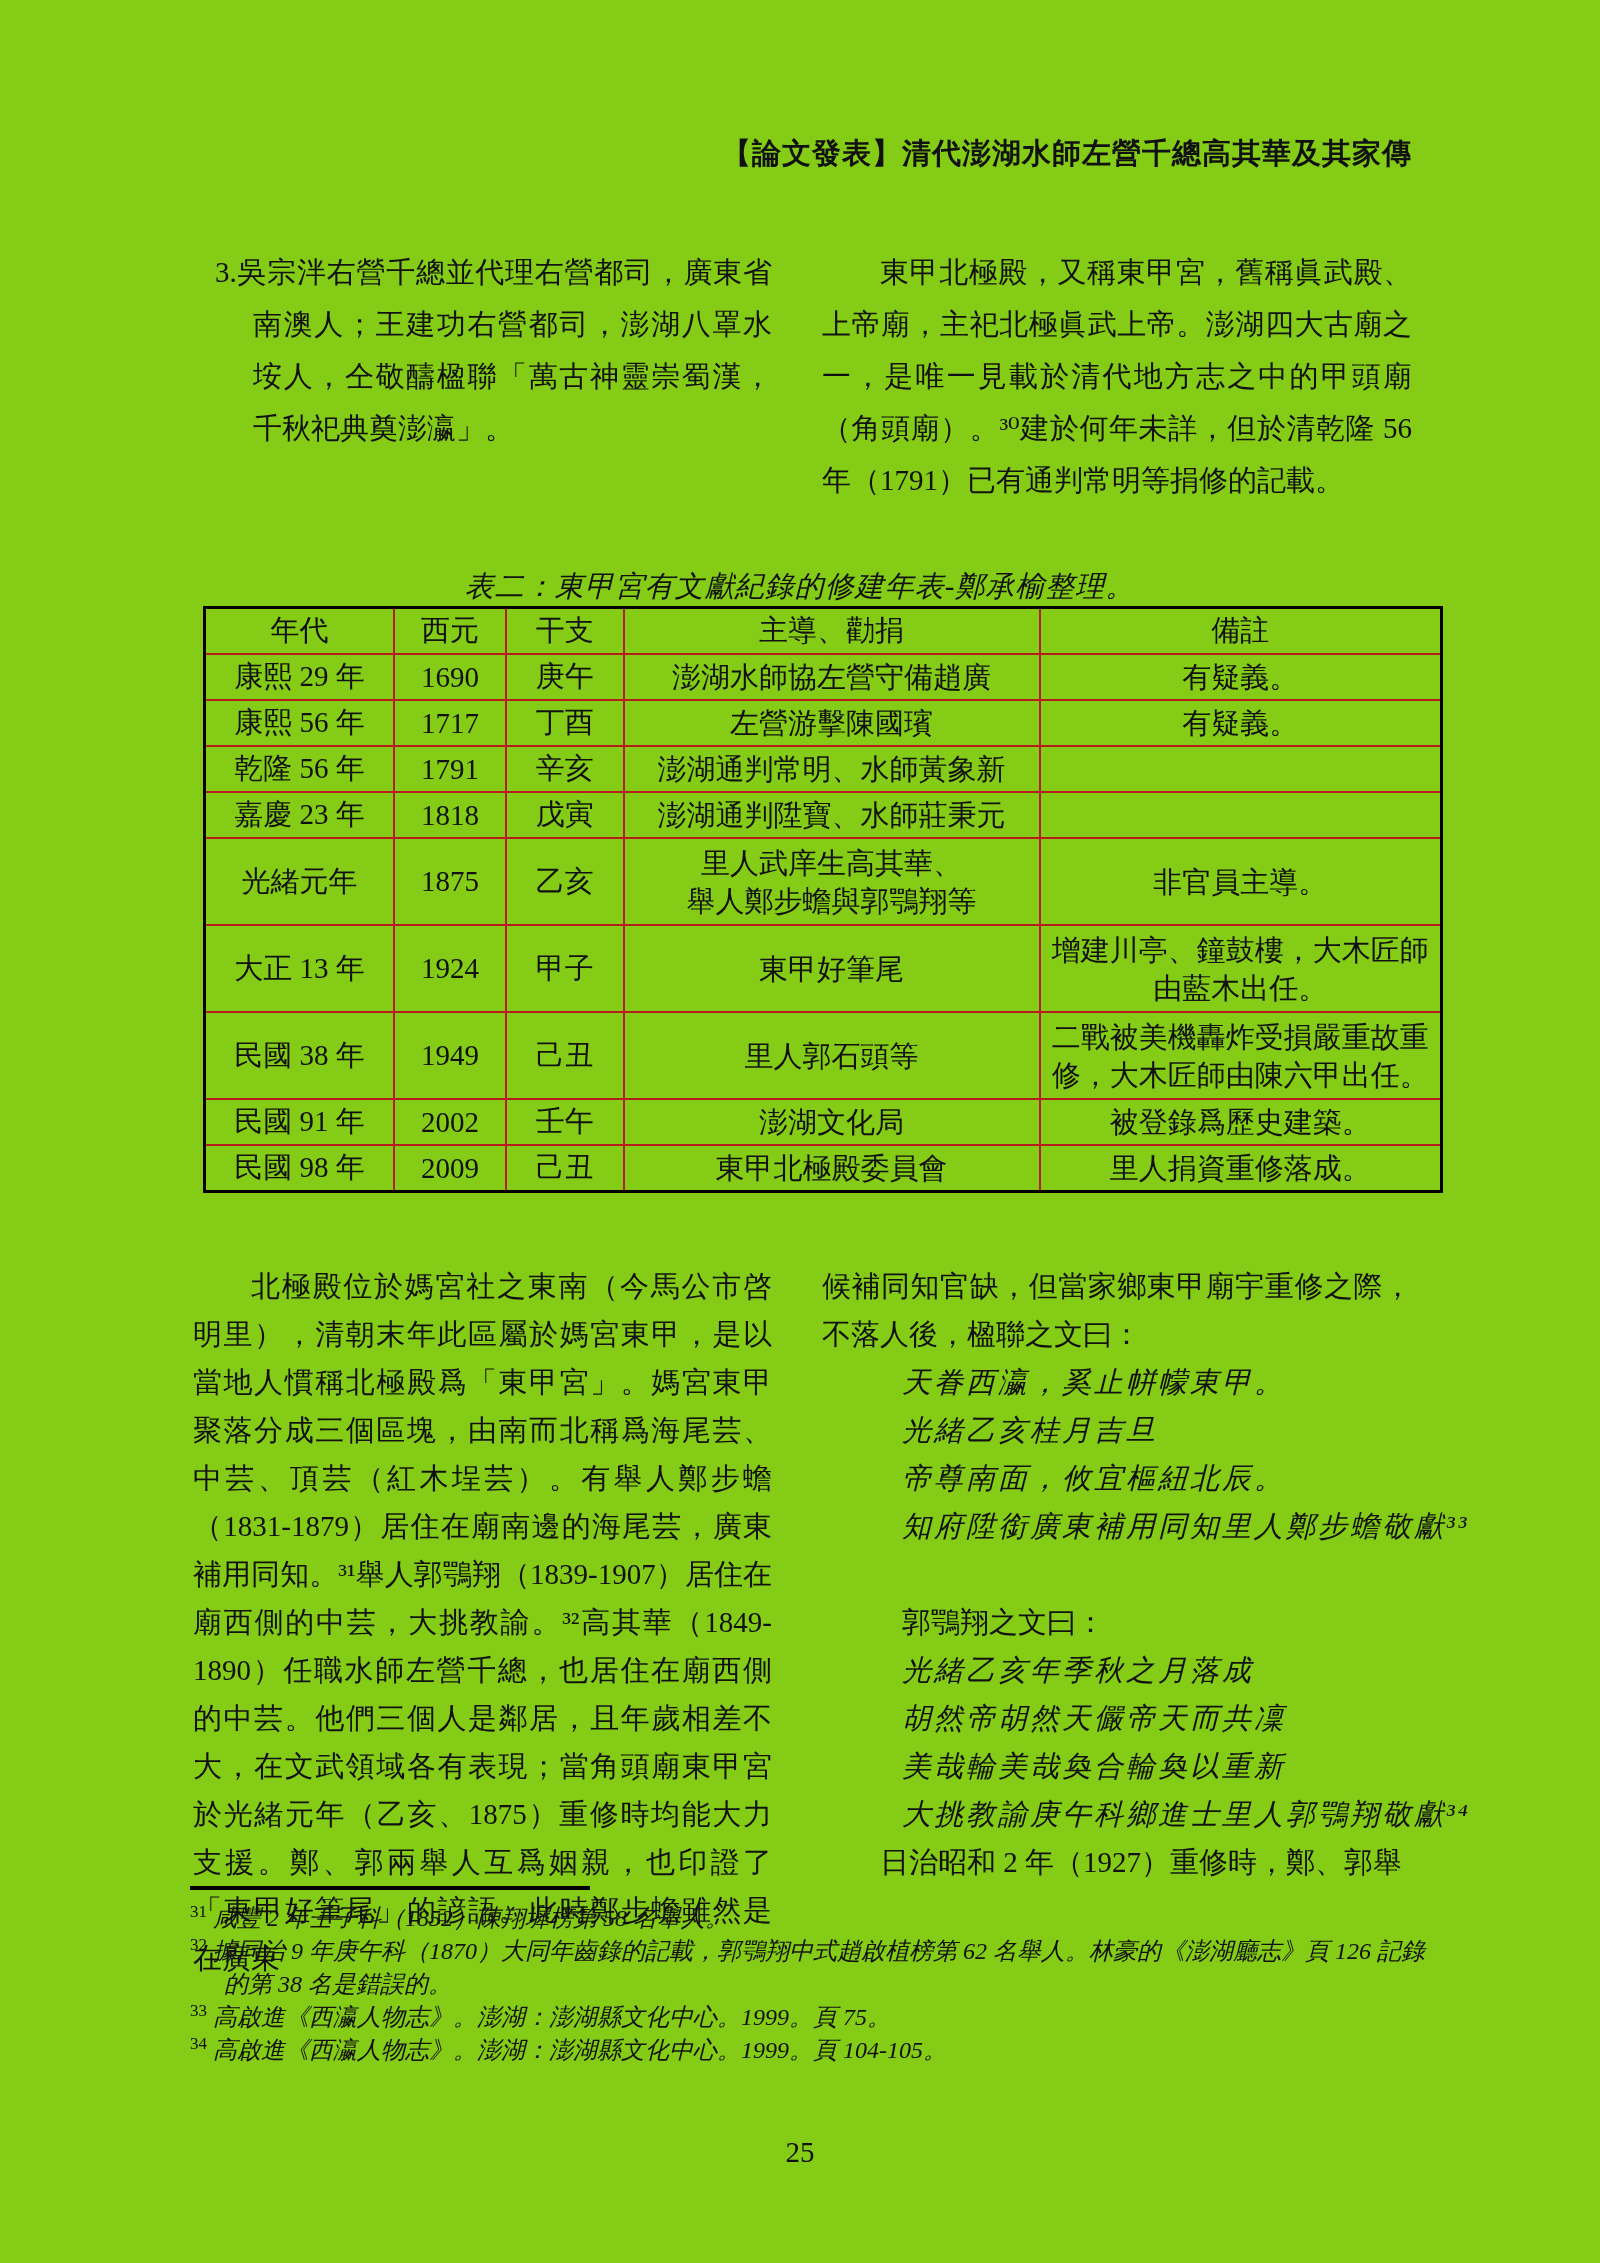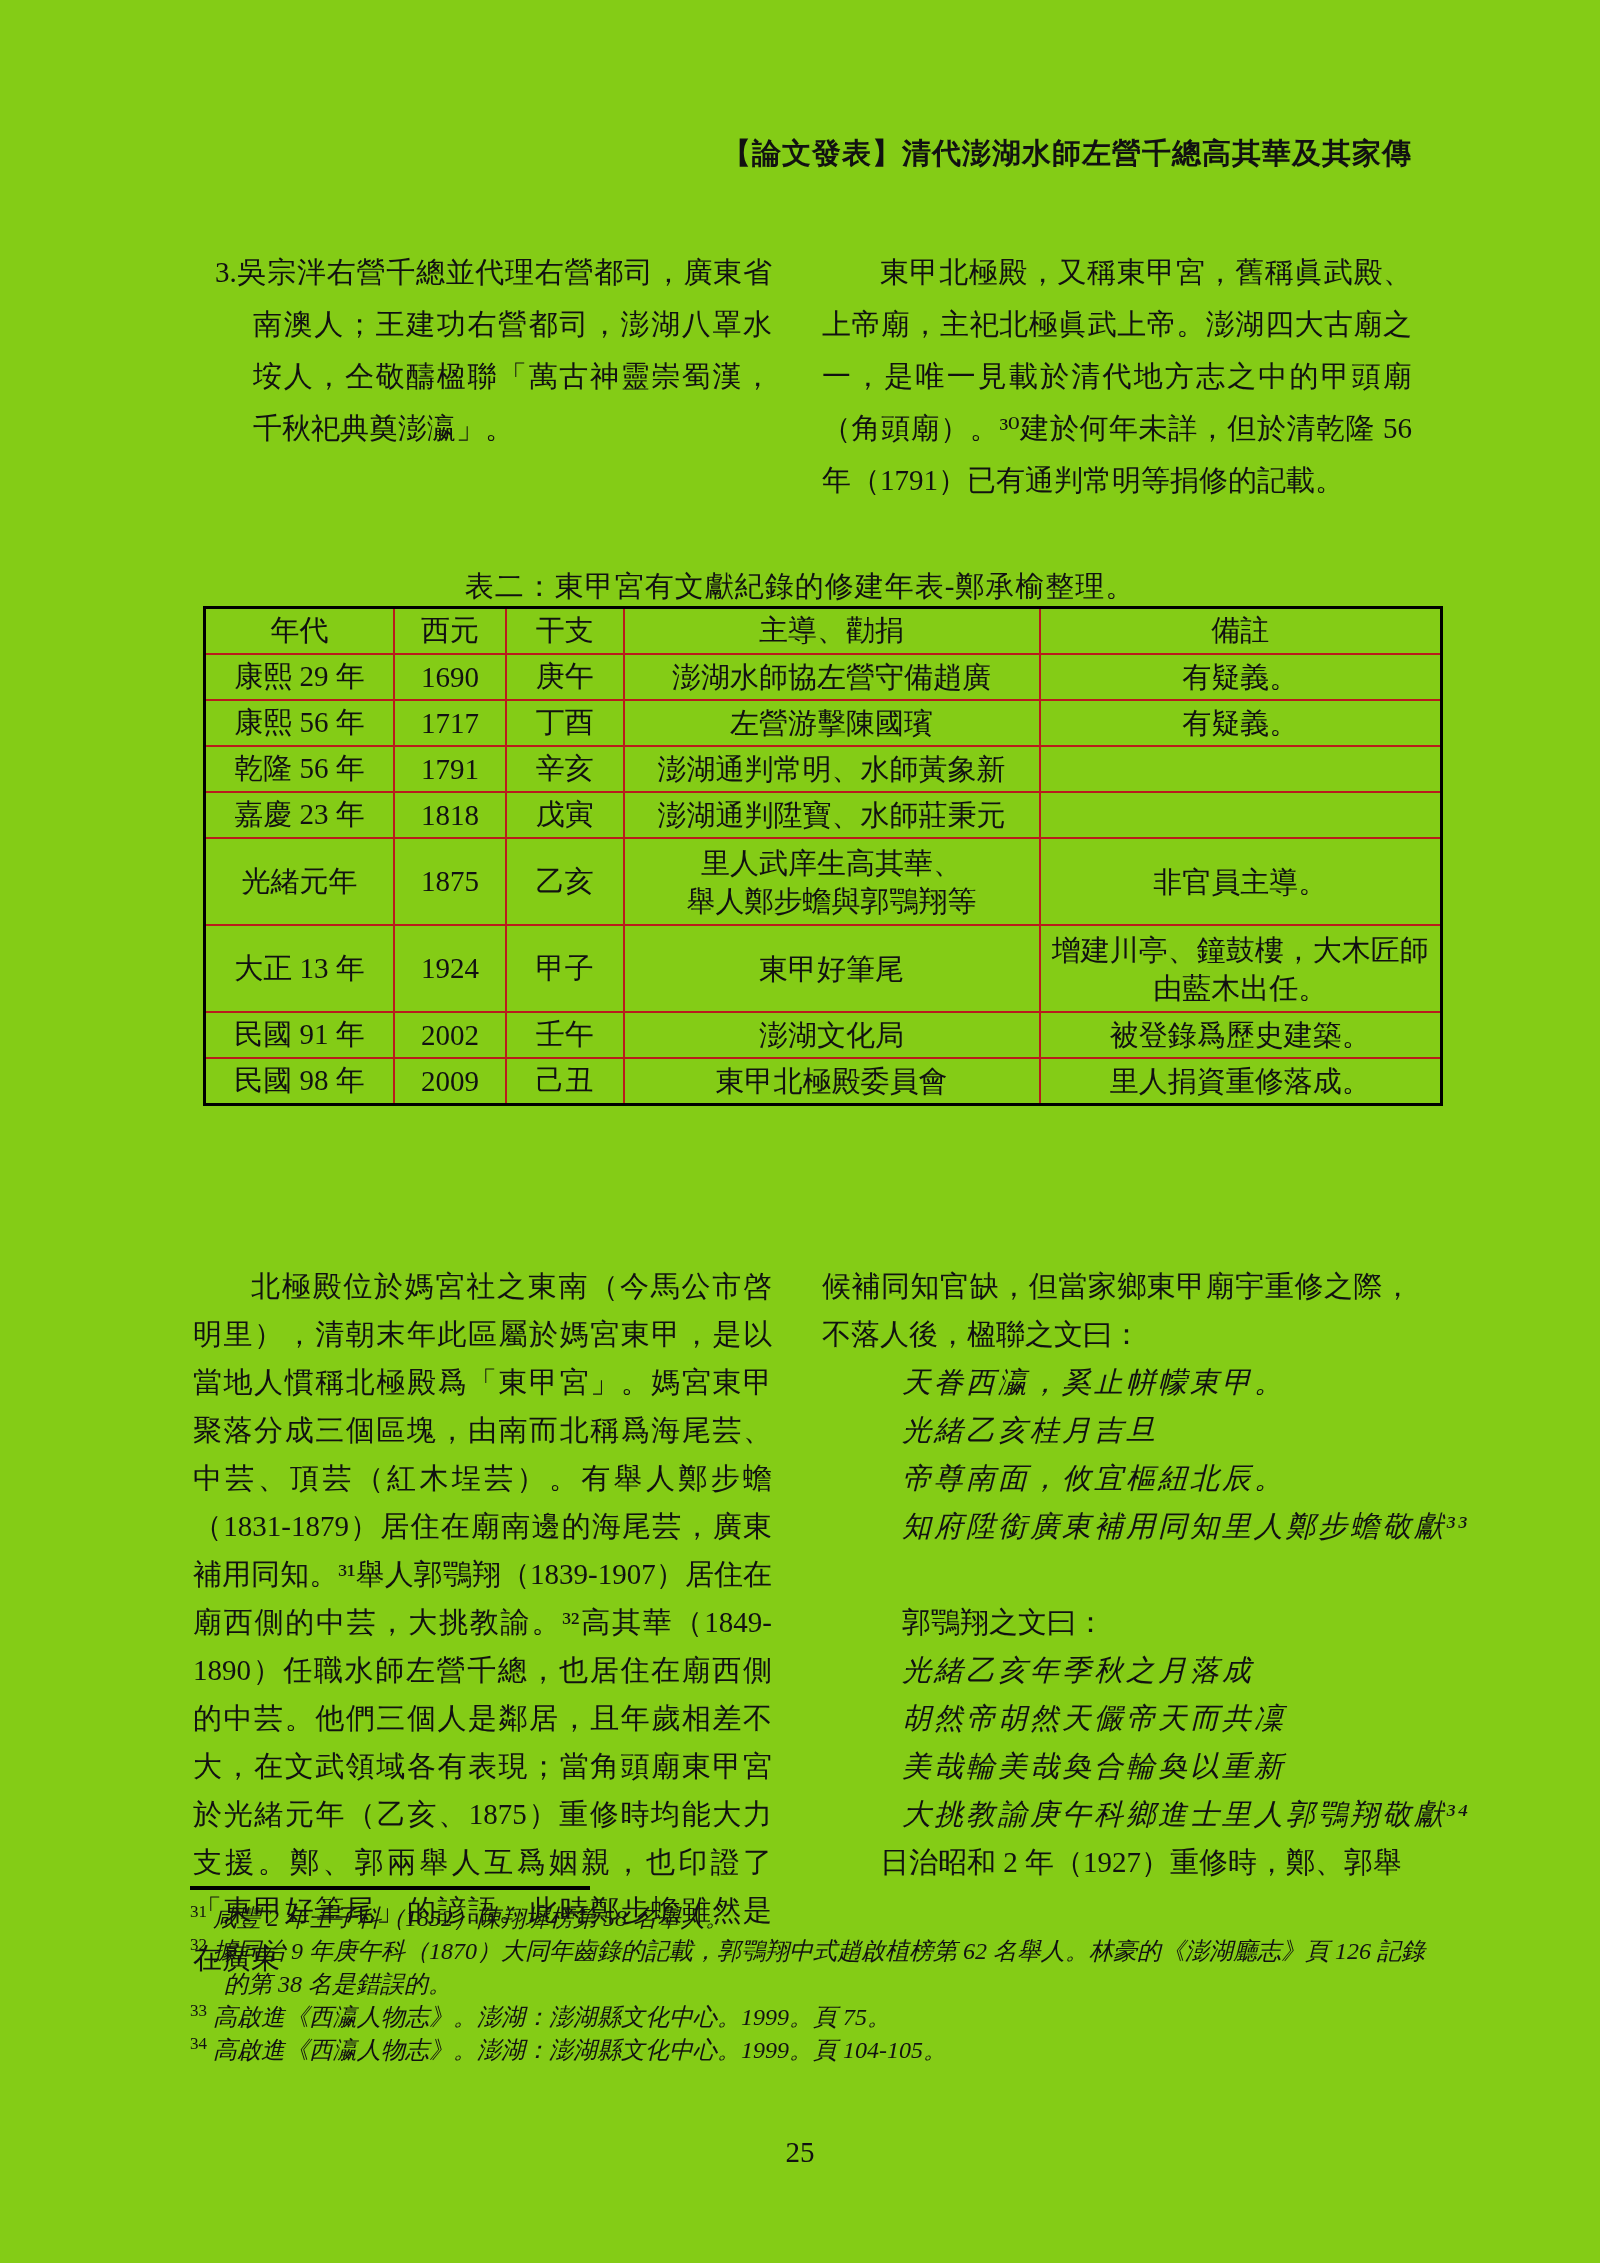--- a/index.html
+++ b/index.html
@@ -31,21 +31,21 @@
   .intro-right p{margin:0;text-indent:58px;}
   
   .section-heading{
     position:absolute;top:497px;left:190px;
     font-size:32px;font-weight:bold;letter-spacing:2px;
     font-family:"Liberation Sans","DejaVu Sans",sans-serif;
   }
   
   .table-title{
     position:absolute;top:567px;left:0;width:1600px;
-    text-align:center;font-size:29px;letter-spacing:1px;
+    text-align:center;font-size:29px;letter-spacing:1px;font-style:italic;
   }
   table.renov{
     position:absolute;top:606px;left:203px;
     width:1240px;border-collapse:collapse;
     font-size:29px;
   }
   table.renov th,table.renov td{
     border:2px solid #b91c1c;
     padding:2px 6px;
     font-weight:normal;
@@ -179,20 +179,27 @@
         </tr>
 
         <tr class="h-t">
           <td>大正 13 年</td>
           <td>1924</td>
           <td>甲子</td>
           <td class="cell-leader">東甲好筆尾</td>
           <td class="cell-note">增建川亭、鐘鼓樓，大木匠師由藍木出任。</td>
         </tr>
 
+        <tr class="h-t">
+          <td>民國 38 年</td>
+          <td>1949</td>
+          <td>己丑</td>
+          <td class="cell-leader">里人郭石頭等</td>
+          <td class="cell-note">二戰被美機轟炸受損嚴重故重修，大木匠師由陳六甲出任。</td>
+        </tr>
 
         <tr class="h-s">
           <td>民國 91 年</td>
           <td>2002</td>
           <td>壬午</td>
           <td class="cell-leader">澎湖文化局</td>
           <td class="cell-note">被登錄爲歷史建築。</td>
         </tr>
 
         <tr class="h-s">

